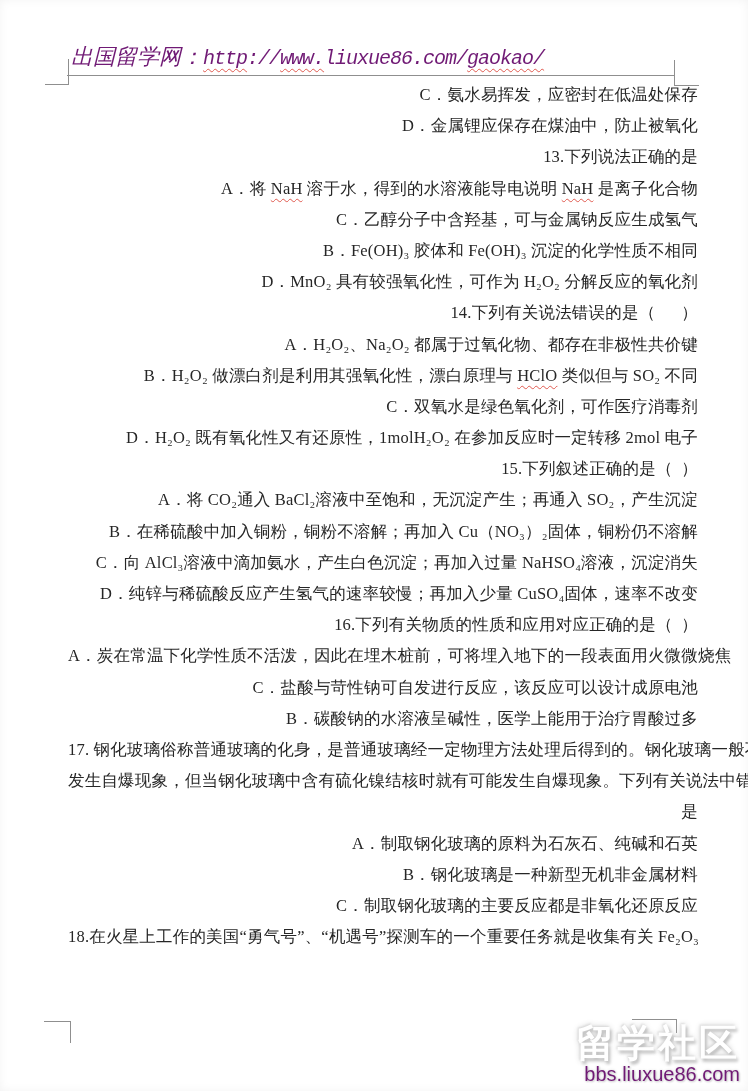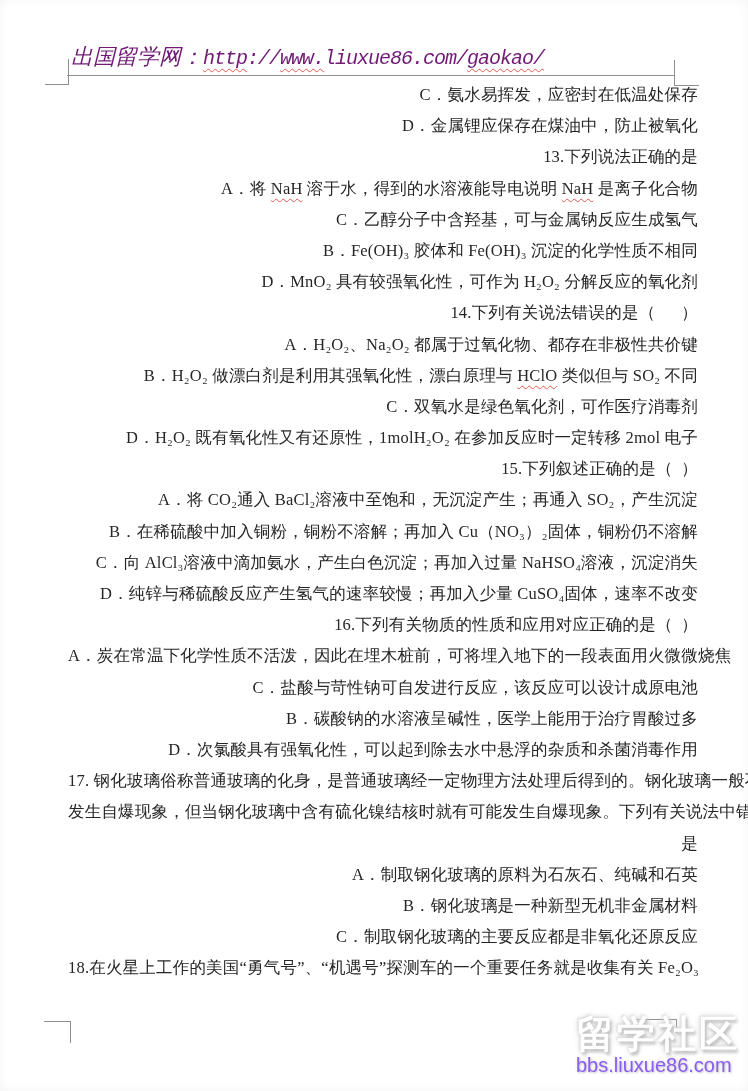--- a/index.html
+++ b/index.html
@@ -44,28 +44,28 @@
   
   .content{position:absolute;left:68px;top:79px;width:630px;}
   .line{
     height:31.2px;line-height:31.2px;font-size:16.5px;
     letter-spacing:0.2px;color:#262626;white-space:pre;text-align:right;
   }
   .line.serif{font-family:"Liberation Serif","DejaVu Serif",serif;}
   .line.sans{font-family:Liberation Serif, serif;}
 
   
-  .wm{position:absolute;right:8px;bottom:14px;text-align:left;}
+  .wm{position:absolute;right:8px;bottom:5px;text-align:right;}
   .wm-title{
     font-size:38px;font-weight:bold;letter-spacing:3px;color:#ffffff;
     text-shadow:2px 3px 3px #c2c2c2,-1px -1px 2px #dadada,0 0 6px #cdcdcd;
     white-space:nowrap;
   }
   .wm-sub{
-    font-size:20px;color:#8b5cf6;margin-top:-6px;
+    font-size:20px;color:#701a75;margin-top:-6px;
     text-shadow:1px 1px 2px #cdcdcd,0 0 3px #d8d8d8;
     white-space:nowrap;
   }
 </style>
 </head>
 <body>
 
 <div class="page"></div>
 
 <div class="header"><span>出国留学网：</span><span class="sq mono">http</span><span class="mono">://</span><span class="sq mono">www.</span><span class="mono">liuxue86.com/</span><span class="sq mono">gaokao/</span></div>
@@ -95,21 +95,20 @@
     <div class="line sans"><span>D．H₂O₂ 既有氧化性又有还原性，1molH₂O₂ 在参加反应时一定转移 2mol 电子</span></div>
     <div class="line sans"><span>15.下列叙述正确的是（  ）</span></div>
     <div class="line serif"><span>A．将 CO₂通入 BaCl₂溶液中至饱和，无沉淀产生；再通入 SO₂，产生沉淀</span></div>
     <div class="line serif"><span>B．在稀硫酸中加入铜粉，铜粉不溶解；再加入 Cu（NO₃）₂固体，铜粉仍不溶解</span></div>
     <div class="line serif"><span>C．向 AlCl₃溶液中滴加氨水，产生白色沉淀；再加入过量 NaHSO₄溶液，沉淀消失</span></div>
     <div class="line serif"><span>D．纯锌与稀硫酸反应产生氢气的速率较慢；再加入少量 CuSO₄固体，速率不改变</span></div>
     <div class="line sans"><span>16.下列有关物质的性质和应用对应正确的是（  ）</span></div>
     <div class="line sans"><span>A．炭在常温下化学性质不活泼，因此在埋木桩前，可将埋入地下的一段表面用火微微烧焦</span></div>
     <div class="line sans"><span>C．盐酸与苛性钠可自发进行反应，该反应可以设计成原电池</span></div>
     <div class="line sans"><span>B．碳酸钠的水溶液呈碱性，医学上能用于治疗胃酸过多</span></div>
-    <div class="line sans"><span>D．次氯酸具有强氧化性，可以起到除去水中悬浮的杂质和杀菌消毒作用</span></div>
     <div class="line sans"><span>17. 钢化玻璃俗称普通玻璃的化身，是普通玻璃经一定物理方法处理后得到的。钢化玻璃一般不会</span></div>
     <div class="line sans"><span>发生自爆现象，但当钢化玻璃中含有硫化镍结核时就有可能发生自爆现象。下列有关说法中错误的</span></div>
     <div class="line sans"><span>是</span></div>
     <div class="line sans"><span>A．制取钢化玻璃的原料为石灰石、纯碱和石英</span></div>
     <div class="line sans"><span>B．钢化玻璃是一种新型无机非金属材料</span></div>
     <div class="line sans"><span>C．制取钢化玻璃的主要反应都是非氧化还原反应</span></div>
     <div class="line sans"><span>18.在火星上工作的美国“勇气号”、“机遇号”探测车的一个重要任务就是收集有关 Fe₂O₃</span></div>
   </div>
 
 <div class="wm">

